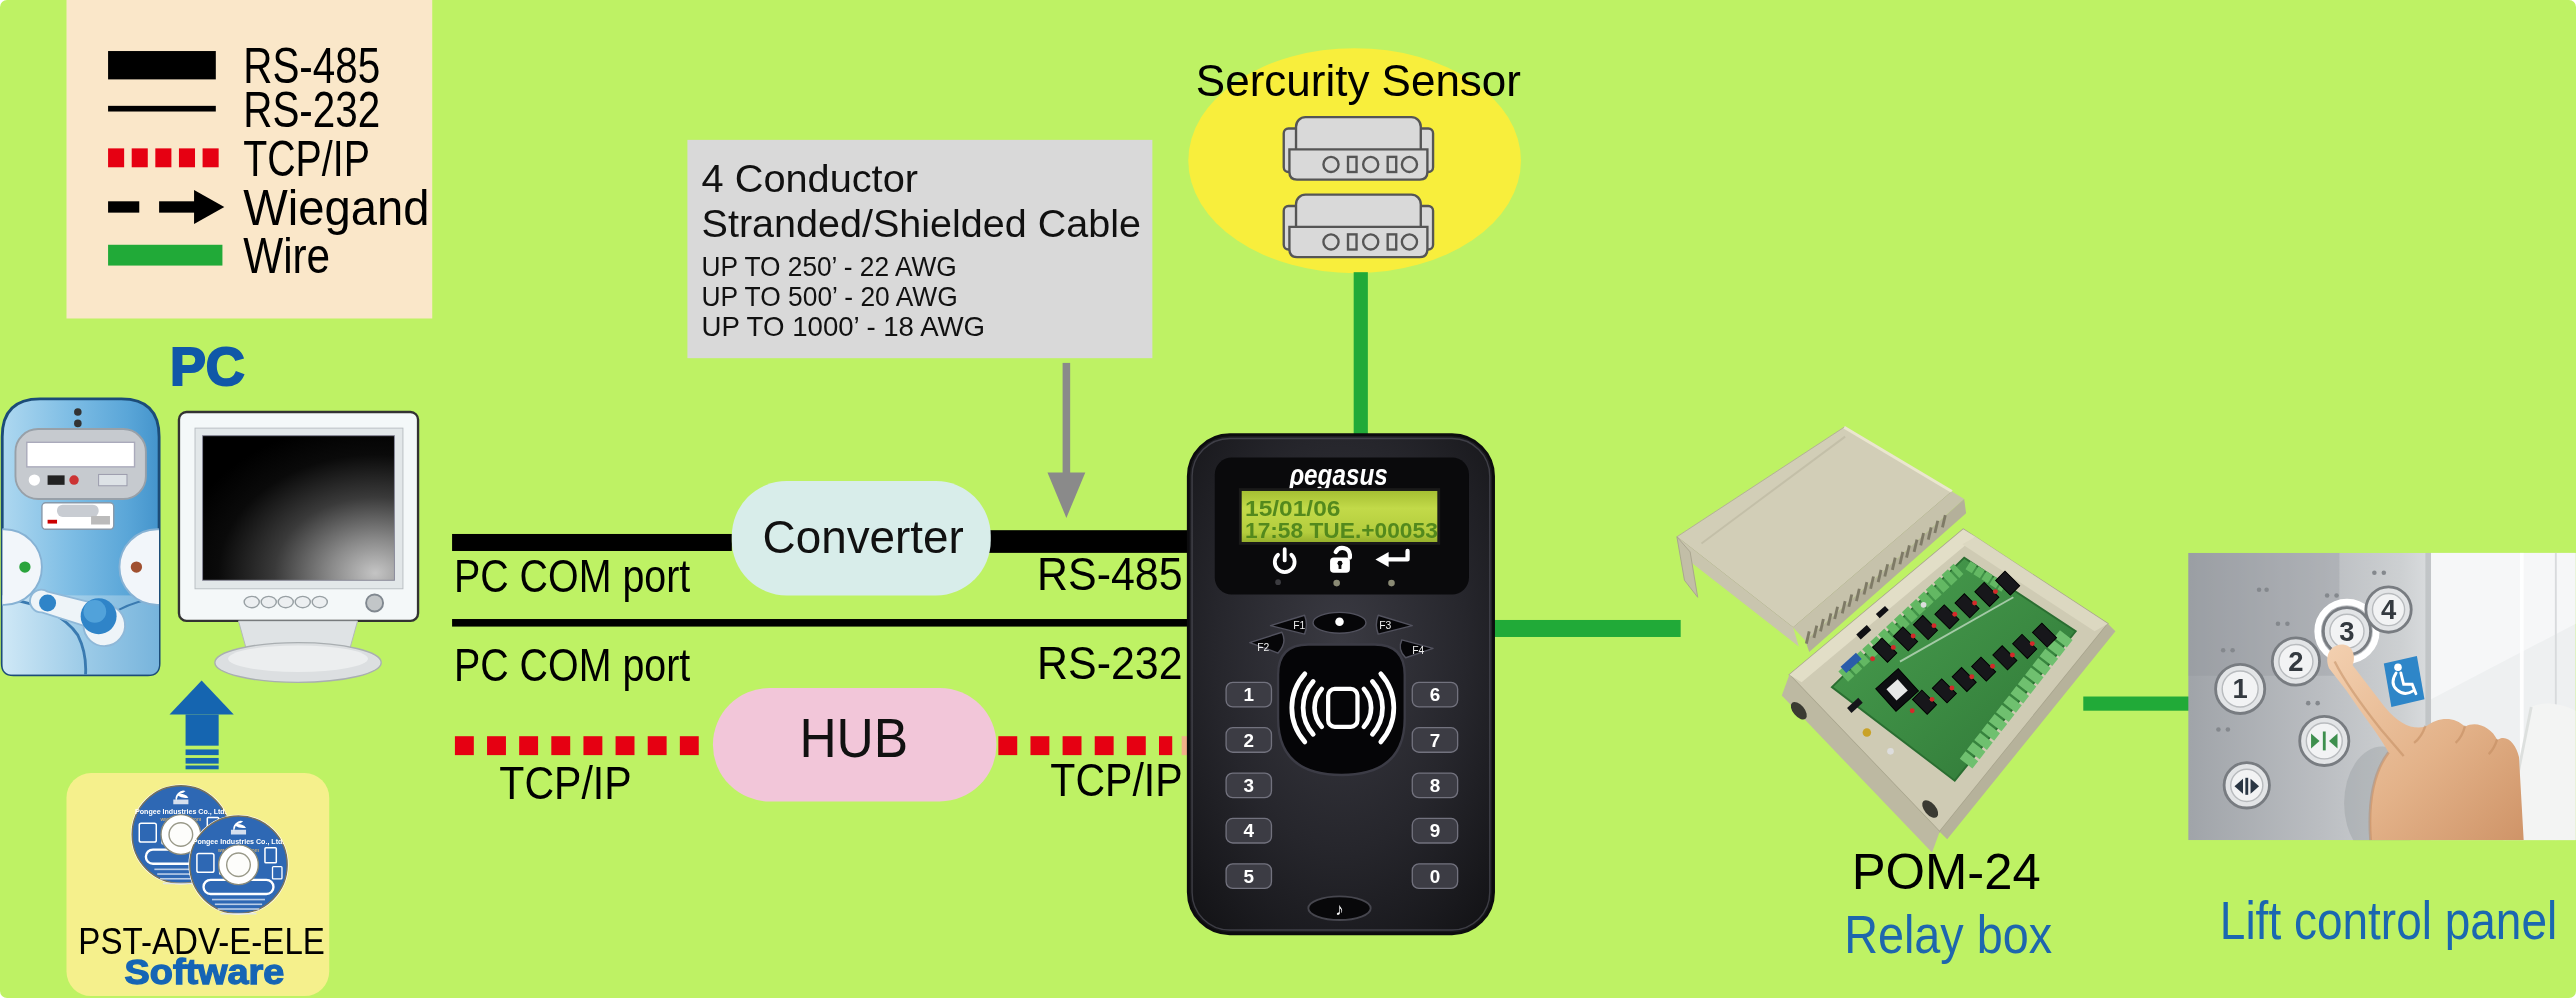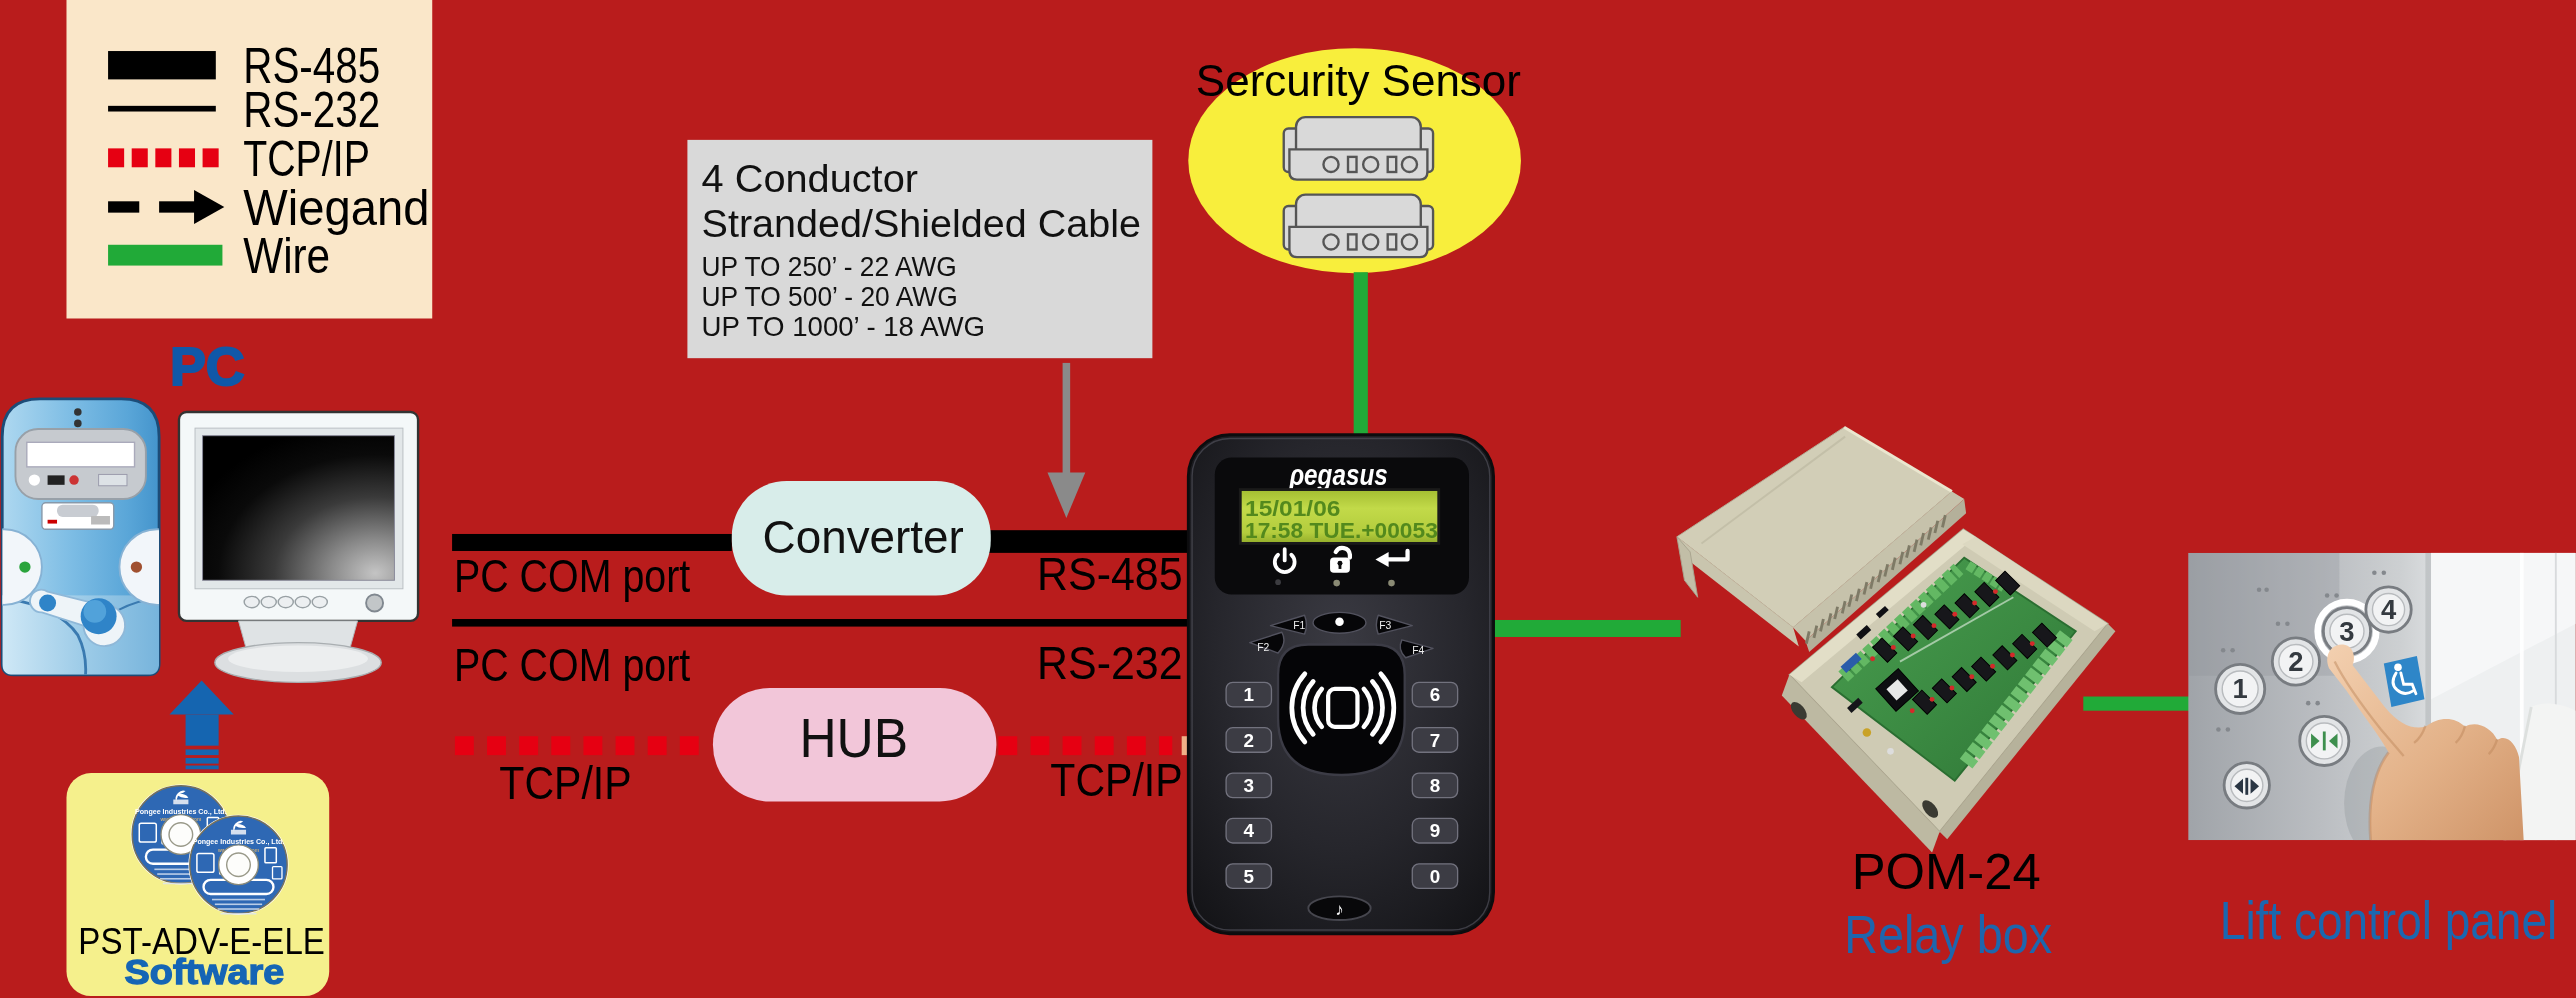--- a/index.html
+++ b/index.html
@@ -1,16 +1,16 @@
 <!DOCTYPE html>
 <html style="font-size:15px"><head><meta charset="utf-8">
 <style>
 html,body{margin:0;padding:0;background:#fff;}
-#stage{position:relative;width:2576px;height:998px;overflow:hidden;background:#b91c1c;
-  font-family:"Liberation Sans",sans-serif;}
+#stage{position:relative;width:2576px;height:998px;overflow:hidden;background:#bef264;
+  font-family:"Liberation Sans",sans-serif;border-radius:7px;}
 svg{position:absolute;left:0;top:0;}
 svg text{font-family:"Liberation Sans",sans-serif;}
 </style></head><body>
 <div id="stage">
 <svg width="2576" height="998" viewBox="0 0 2725 1056">
 <defs>
   <linearGradient id="towgrad" x1="0" y1="0" x2="1" y2="0">
     <stop offset="0" stop-color="#aed8f0"></stop>
           <stop offset="0.45" stop-color="#7cbce4"></stop>
     <stop offset="0.8" stop-color="#5aa6d8"></stop>

